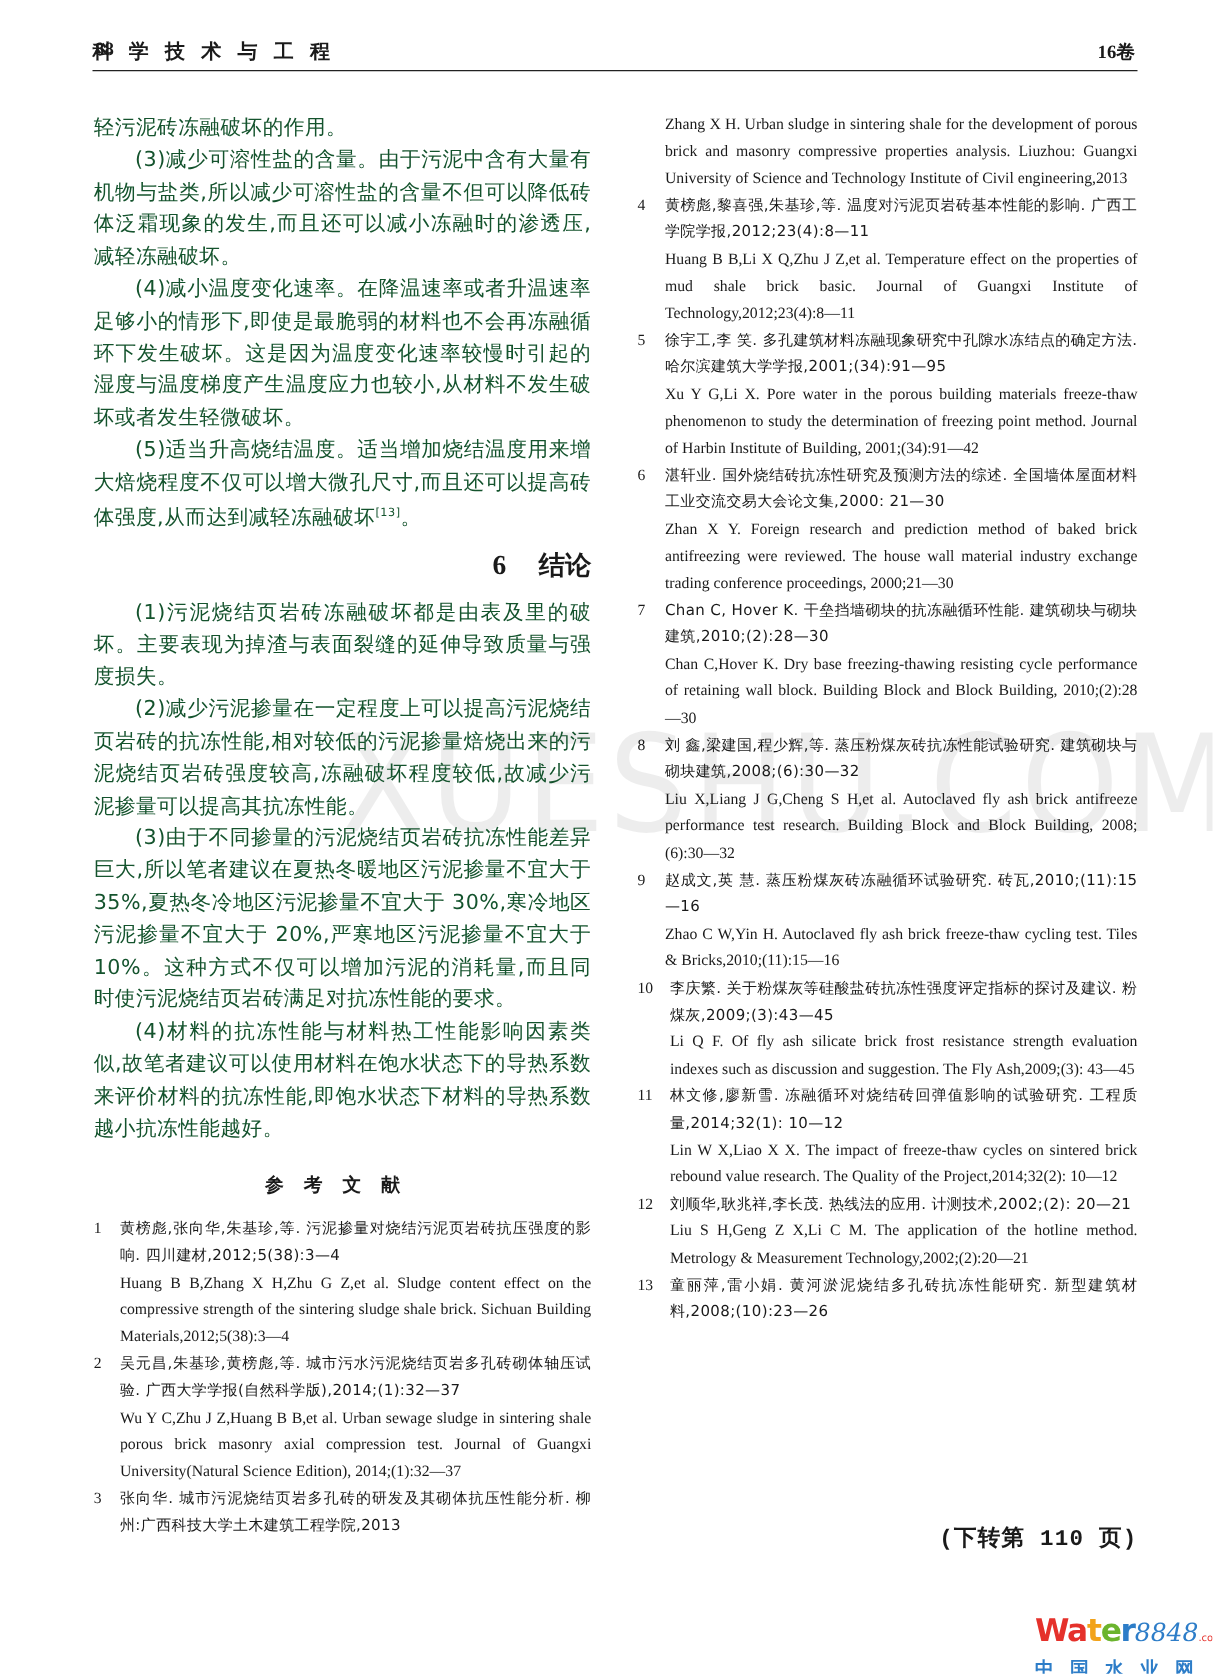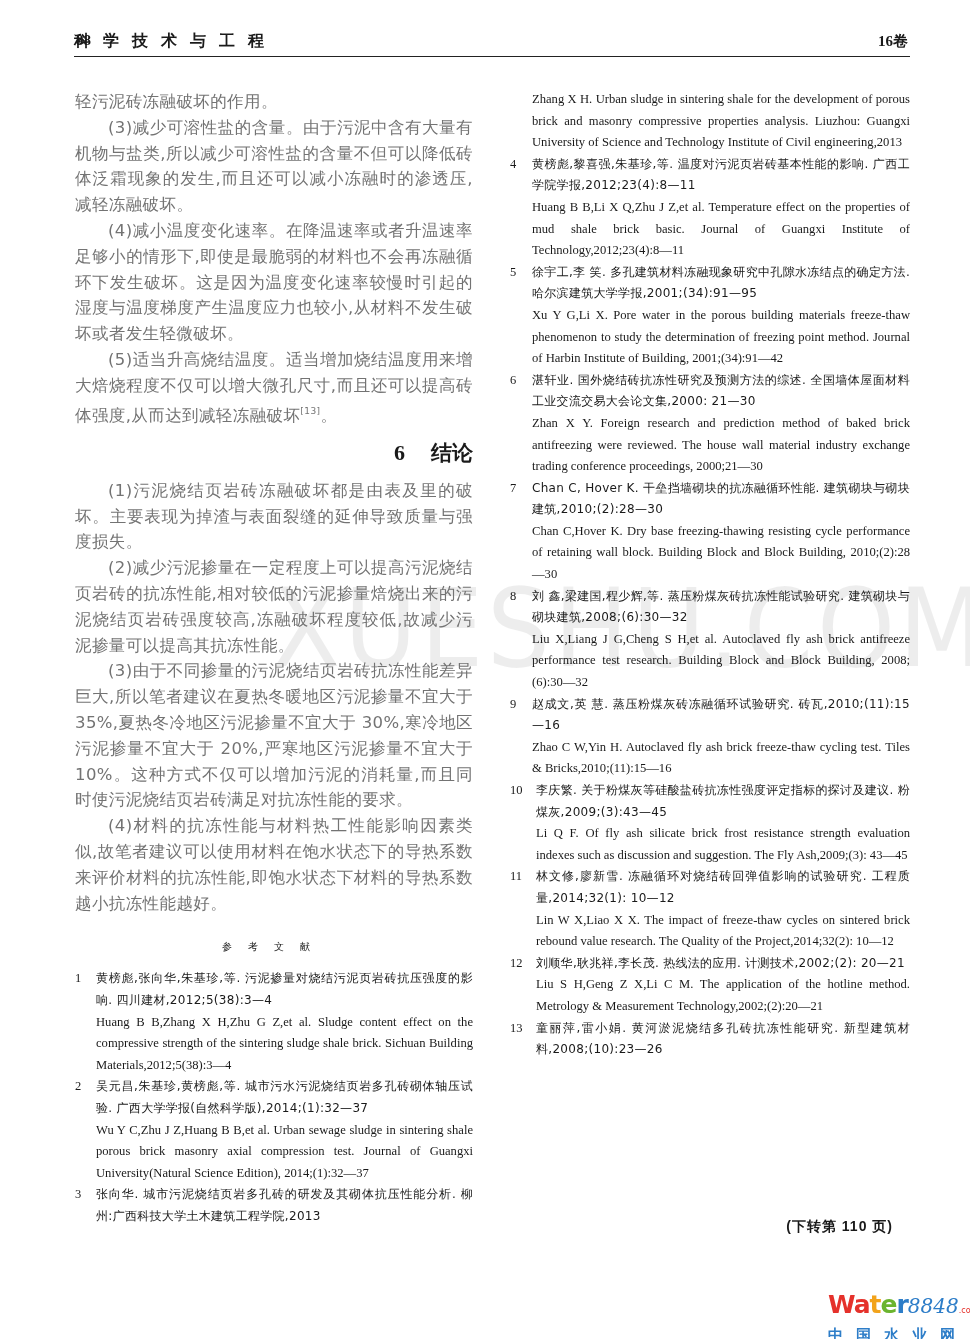--- a/index.html
+++ b/index.html
@@ -13,43 +13,43 @@
   }
   .header .pageno { position: absolute; left: 2px; top: 2px; font-size: 15px; font-weight: bold; font-family: "Liberation Serif", serif; }
   .header .journal { position: absolute; left: 0; right: 0; top: 1px; font-size: 16px; font-weight: bold; letter-spacing: 13px; font-family: "DejaVu Sans", sans-serif; }
   .header .vol { position: absolute; right: 2px; top: 2px; font-size: 15px; font-weight: bold; font-family: "Liberation Serif", serif; }
 
   .col-left { position: absolute; left: 75px; top: 89px; width: 398px; }
   .col-right { position: absolute; left: 510px; top: 89px; width: 400px; }
 
   .body-p {
     font-family: "DejaVu Sans", sans-serif; font-size: 16.5px; line-height: 25.8px;
-    margin: 0; text-align: justify; letter-spacing: 0.4px; color: #737373;
+    margin: 0; text-align: justify; letter-spacing: 0.4px; color: #14532d;
   }
   .body-p.indent { text-indent: 2em; }
   sup { font-size: 9px; }
   .section-title {
     font-family: "DejaVu Sans", sans-serif; font-size: 21px; font-weight: bold;
     margin: 10px 0 10px 0; height: 30px; line-height: 30px; text-align: right;
   }
   .section-title .num { font-family: "Liberation Serif", serif; font-size: 22px; margin-right: 26px; }
   .refs-title {
-    text-align: center; font-family: "DejaVu Sans", sans-serif; font-weight: normal;
-    font-size: 10px; letter-spacing: 16px; margin: 24px 0 14px 0;
+    text-align: center; font-family: "DejaVu Sans", sans-serif; font-weight: bold;
+    font-size: 15px; letter-spacing: 16px; margin: 24px 0 14px 0;
   }
   .ref { position: relative; padding-left: 21px; font-size: 11.8px; line-height: 21.6px; }
   .ref .rnum { position: absolute; left: 0; top: 0; font-family: "Liberation Serif", serif; font-size: 12.5px; }
   .ref .zh { font-family: "DejaVu Sans", sans-serif; font-size: 12px; letter-spacing: 0.3px; text-align: justify; }
   .ref .en { font-family: "Liberation Serif", serif; font-size: 12.6px; text-align: justify; }
   .col-right .ref { padding-left: 22px; }
   .col-right .ref.wide { padding-left: 26px; }
   .ref-cont { font-family: "Liberation Serif", serif; font-size: 12.6px; line-height: 21.6px; padding-left: 22px; text-align: justify; }
   .cont-note {
-    position: absolute; right: 77px; top: 1218px;
-    font-family: Liberation Sans, sans-serif; font-size: 14px; font-weight: bold; letter-spacing: 1px;
+    position: absolute; right: 60px; top: 1218px;
+    font-family: Liberation Mono, monospace; font-size: 18px; font-weight: bold; letter-spacing: 1px;
   }
   .watermark {
     position: absolute; left: 250px; top: 575px; width: 560px; text-align: center;
     font-family: "DejaVu Sans", sans-serif; font-size: 108px; line-height: 108px; color: rgba(0,0,0,0.07);
     letter-spacing: 4px; pointer-events: none; transform: scaleX(0.92);
   }
   .logo { position: absolute; right: 12px; top: 1292px; width: 130px; text-align: right; }
   .logo .brand { font-family: "DejaVu Sans", sans-serif; font-weight: bold; font-size: 25px; line-height: 25px; letter-spacing: -1px; }
   .logo .brand .w { color: #e5312b; }
   .logo .brand .a { color: #e5312b; }

